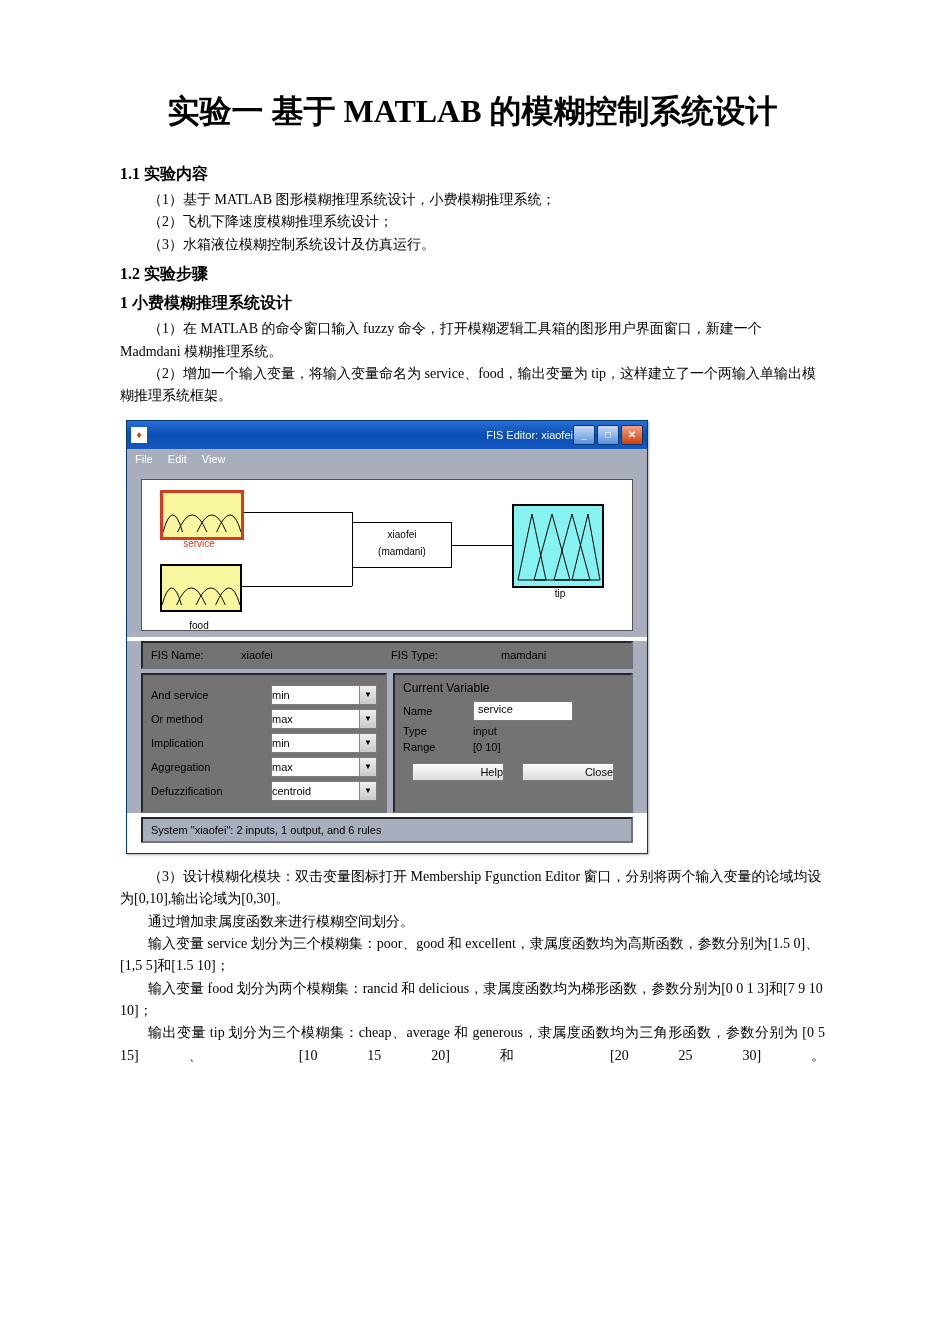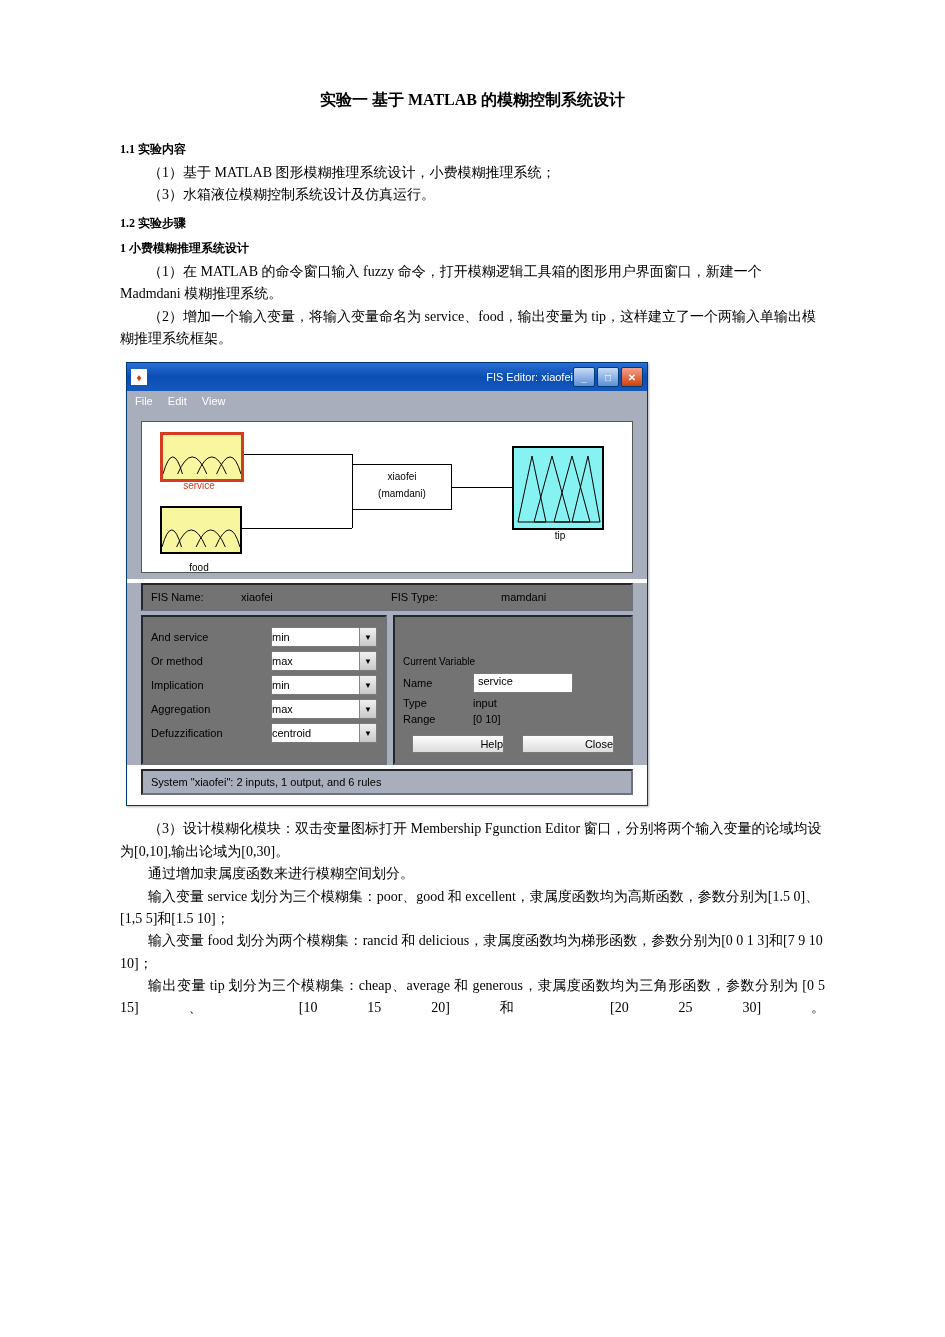--- a/index.html
+++ b/index.html
@@ -8,26 +8,26 @@
     background: #ffffff;
     font-family: "SimSun", "Times New Roman", serif;
     width: 945px;
   }
   .page {
     padding: 90px 120px 40px 120px;
     color: #000;
   }
   .title {
     text-align: center;
-    font-size: 16px;
+    font-size: 32px;
     font-weight: bold;
     margin-bottom: 30px;
   }
   .section-heading {
-    font-size: 12px;
+    font-size: 16px;
     font-weight: bold;
     margin-top: 8px;
     margin-bottom: 4px;
   }
   .body-text {
     font-size: 14px;
     line-height: 1.6;
   }
   .indent {
     text-indent: 2em;
@@ -203,20 +203,21 @@
   }
 </style>
 </head>
 <body>
 
 <div class="page">
   <div class="title">实验一 基于 MATLAB 的模糊控制系统设计</div>
 
   <div class="section-heading">1.1 实验内容</div>
   <div class="body-text indent">（1）基于 MATLAB 图形模糊推理系统设计，小费模糊推理系统；</div>
+  <div class="body-text indent">（2）飞机下降速度模糊推理系统设计；</div>
   <div class="body-text indent">（3）水箱液位模糊控制系统设计及仿真运行。</div>
 
   <div class="section-heading">1.2 实验步骤</div>
   <div class="section-heading">1 小费模糊推理系统设计</div>
   <div class="body-text indent">（1）在 MATLAB 的命令窗口输入 fuzzy 命令，打开模糊逻辑工具箱的图形用户界面窗口，新建一个 Madmdani 模糊推理系统。</div>
   <div class="body-text indent">（2）增加一个输入变量，将输入变量命名为 service、food，输出变量为 tip，这样建立了一个两输入单输出模糊推理系统框架。</div>
 
   <div class="screenshot-wrap">
     <div class="win">
       <div class="titlebar">
@@ -322,21 +323,21 @@
           <div class="field-row">
             <span class="lbl">Defuzzification</span>
             <div class="dd">
               <span>centroid</span>
               <span class="arrow">▼</span>
             </div>
           </div>
         </div>
 
         <div class="col panel">
-          <div style="font-size:10px; margin-bottom:6px;margin-top:33px;">Current Variable</div>
+          <div style="font-size:12px; margin-bottom:6px;">Current Variable</div>
           <div class="field-row">
             <span class="lbl" style="flex-basis:70px;">Name</span>
             <span class="textbox">service</span>
           </div>
           <div class="field-row">
             <span class="lbl" style="flex-basis:70px;">Type</span>
             <span>input</span>
           </div>
           <div class="field-row">
             <span class="lbl" style="flex-basis:70px;">Range</span>

